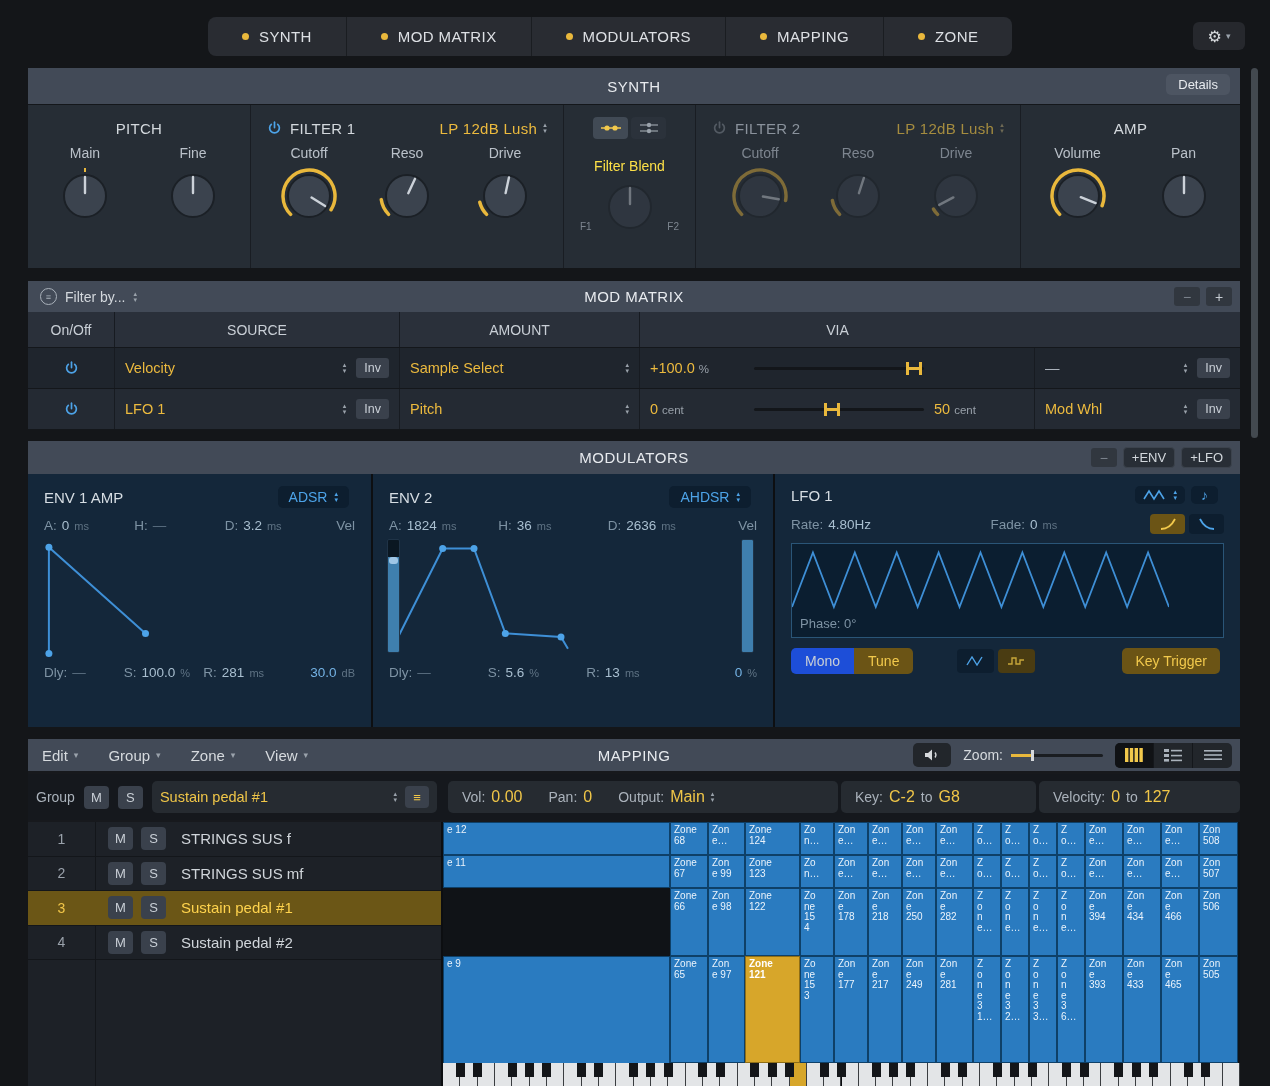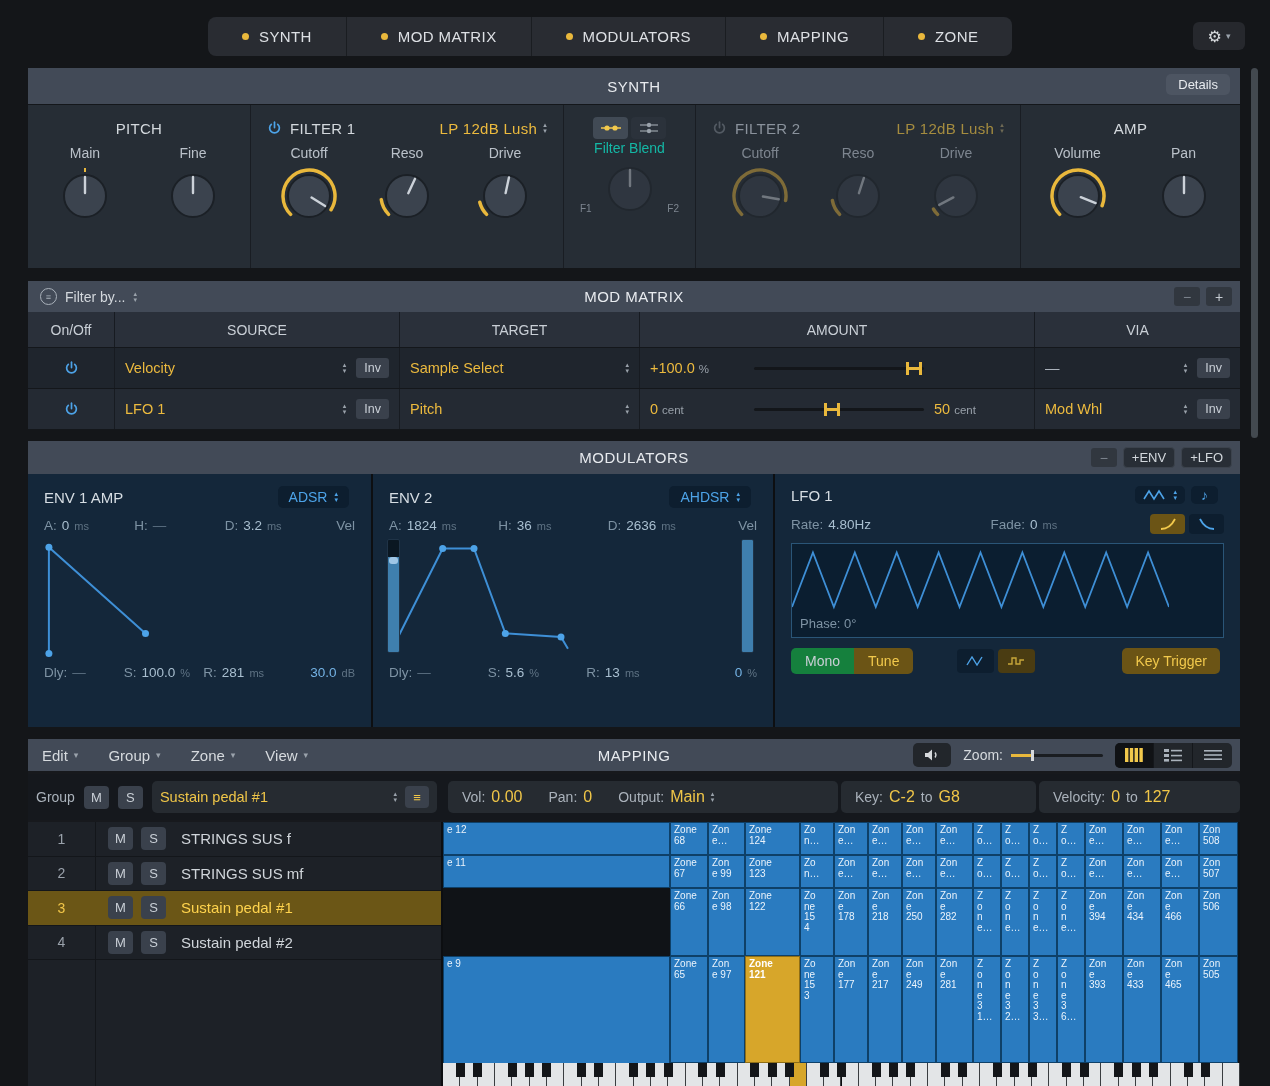--- a/index.html
+++ b/index.html
@@ -42,21 +42,21 @@
   .ftype.dim-yellow .ud{color:#6f6a55}
   .dimwrap{opacity:.45;display:flex;align-items:center}
   .knob-row{display:flex;justify-content:center;gap:26px;margin-top:6px}
   .kwrap{display:flex;flex-direction:column;align-items:center;width:72px}
   .klabel{font-size:14px;color:#bac1c9;height:20px;margin-bottom:2px}
   .klabel.dimlab{color:#7d858f}
   .blend-btns{display:flex;justify-content:center;gap:3px;margin-top:12px;height:22px}
   .blend-btn{width:35px;height:22px;border-radius:4px;display:flex;align-items:center;justify-content:center;border:none}
   .blend-btn.sel{background:#414a55}
   .blend-btn.unsel{background:#2b323b}
-  .blend-label{text-align:center;font-size:14px;color:#14b8a6;margin-top:1px;height:18px}
+  .blend-label{text-align:center;font-size:14px;color:#fde047;margin-top:19px;height:18px}
   .blend-knob{position:relative;display:flex;justify-content:center;margin-top:2px}
   .f-lab{position:absolute;bottom:4px;font-size:10px;color:#7d858f}
   .f-lab.f1{left:16px}.f-lab.f2{right:16px}
 
   
   .modmatrix{top:281px;height:147px;background:#20262e}
   .mm-head{height:31px;background:#424a57;position:relative;display:flex;align-items:center}
   .mm-title{position:absolute;left:0;right:0;text-align:center;font-size:15px;color:#e8ebef;letter-spacing:.5px;pointer-events:none}
   .filterby{display:flex;align-items:center;gap:8px;margin-left:12px;font-size:14px;color:#d3d8dd;z-index:1}
   .circle-icon{width:17px;height:17px;border-radius:50%;border:1.5px solid #aab2bb;display:flex;align-items:center;justify-content:center;font-size:9px;color:#aab2bb}
@@ -113,21 +113,21 @@
   .lfo-params .ep{align-items:baseline}
   .curve-btns{display:flex;gap:4px}
   .curve-btn{width:35px;height:20px;border-radius:4px;display:flex;align-items:center;justify-content:center;border:none}
   .curve-btn.ysel{background:#6b5415}
   .curve-btn.bdim{background:#0d1e2f}
   .lfo-wavebox{margin:9px 16px 0 16px;border:1px solid #2a5577;background:#0b1e30}
   .lfo-svg{display:block;width:100%;height:70px}
   .phase{font-size:13px;color:#7e93a4;padding:2px 8px 6px 8px}
   .lfo-bottom{display:flex;align-items:center;padding:10px 16px 0 16px}
   .seg2{display:flex;border-radius:5px;overflow:hidden}
-  .mono-btn{background:#15803d;color:#c9cfd6;border:none;padding:5px 14px;font-size:14px}
+  .mono-btn{background:#1d4ed8;color:#c9cfd6;border:none;padding:5px 14px;font-size:14px}
   .poly-btn{background:#6b5415;color:#f2c94c;border:none;padding:5px 14px;font-size:14px}
   .wave-toggle{width:37px;height:24px;border-radius:4px;display:flex;align-items:center;justify-content:center;border:none}
   .wave-toggle.t1{background:#0d1e2f;margin-left:44px}
   .wave-toggle.t2{background:#4a3c12;margin-left:4px}
   .kt-btn{margin-left:auto;background:#6b5415;color:#f2c94c;border:none;border-radius:5px;padding:5px 13px;font-size:14px;margin-right:4px}
 
   
   .mapping{top:739px;height:347px;background:#17191d}
   .map-toolbar{height:32px;background:#424a57;position:relative;display:flex;align-items:center}
   .map-title{position:absolute;left:0;right:0;text-align:center;font-size:15px;color:#e8ebef;letter-spacing:.5px;pointer-events:none}
@@ -396,21 +396,20 @@
       </div>
       <div class="mm-btns">
         <button class="sq-btn dim">−</button>
         <button class="sq-btn">+</button>
       </div>
     </div>
 
     <div class="mm-grid mm-colhead">
       <div class="mc">On/Off</div>
       <div class="mc">SOURCE</div>
-      <div class="mc">TARGET</div>
       <div class="mc">AMOUNT</div>
       <div class="mc" style="border-right:none">VIA</div>
     </div>
 
     <div class="mm-grid mm-row r0">
       <div class="mc center">
         <svg width="15" height="15" viewBox="0 0 16 16">
             <path d="M8 1.2 V7" stroke="#4da3e8" stroke-width="1.8" stroke-linecap="round" fill="none"></path>
             <path d="M4.6 3.6 a5.2 5.2 0 1 0 6.8 0" fill="none" stroke="#4da3e8" stroke-width="1.8" stroke-linecap="round"></path>
           </svg>

